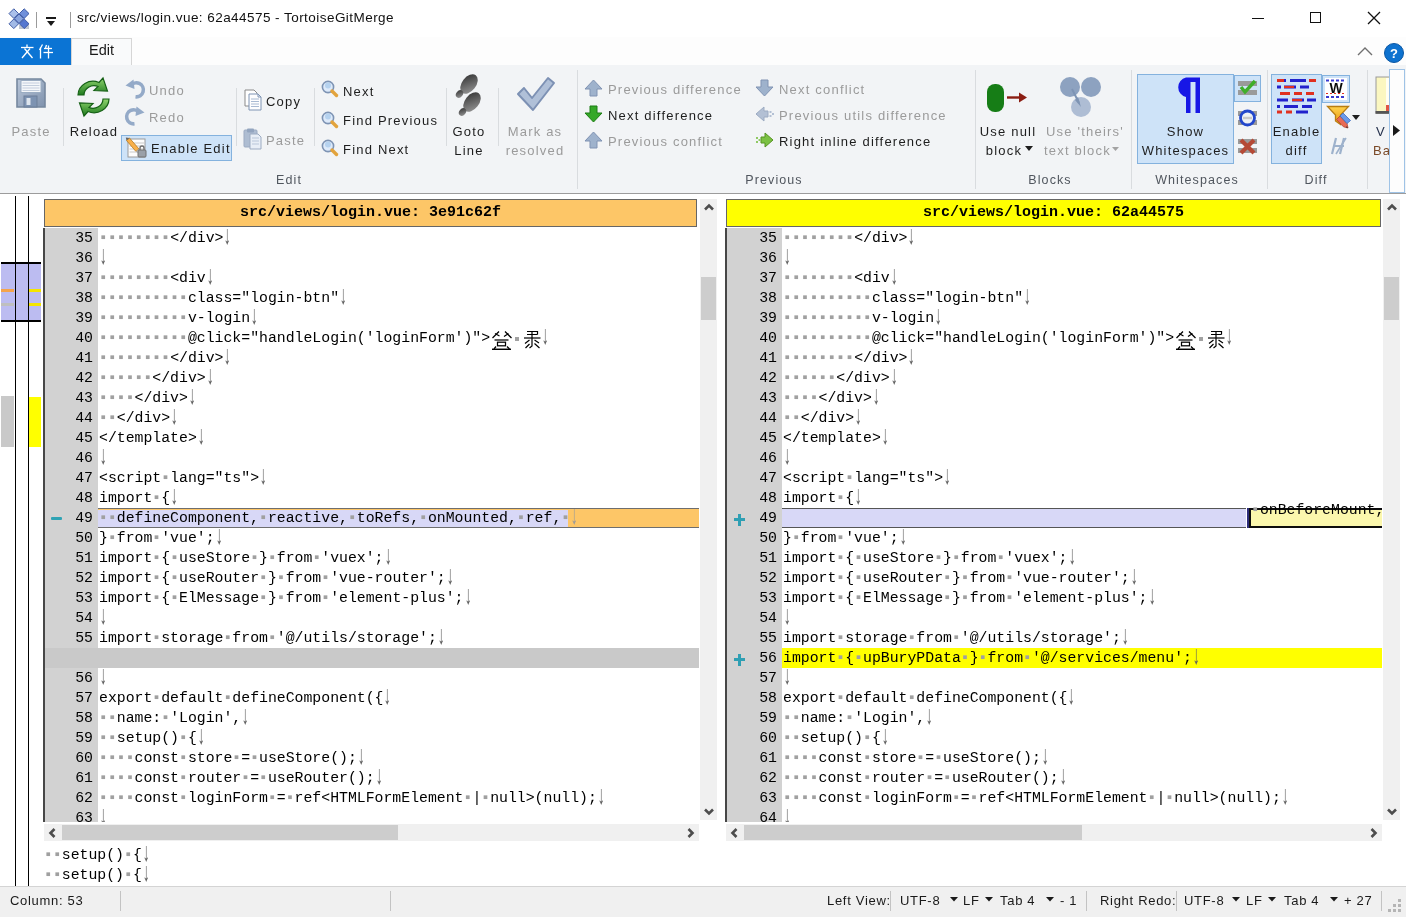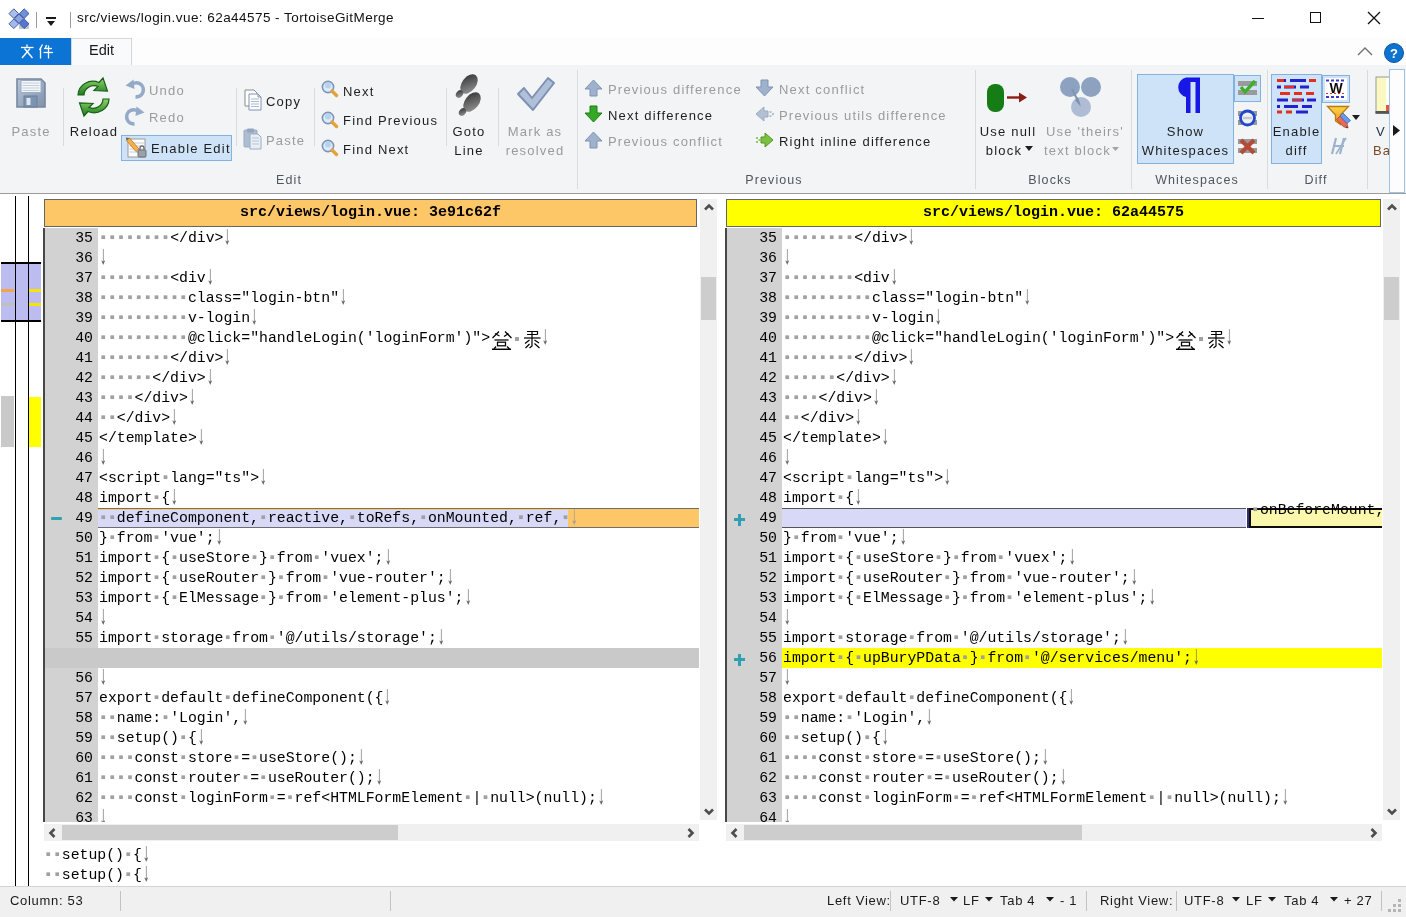--- a/index.html
+++ b/index.html
@@ -573,21 +573,21 @@
   </svg>
 <div class="a" style="left:963px;top:893px;font-size:13px;letter-spacing:0.7px;color:#1a1a1a;white-space:pre">LF</div>
 <svg class="a" style="left:985px;top:897px" width="8" height="4.5" viewBox="0 0 8 4.5">
     <path d="M0 0 H8 L4 4.5 Z" fill="#1a1a1a"></path>
   </svg>
 <div class="a" style="left:1000px;top:893px;font-size:13px;letter-spacing:0.7px;color:#1a1a1a;white-space:pre">Tab 4</div>
 <svg class="a" style="left:1046px;top:897px" width="8" height="4.5" viewBox="0 0 8 4.5">
     <path d="M0 0 H8 L4 4.5 Z" fill="#1a1a1a"></path>
   </svg>
 <div class="a" style="left:1060px;top:893px;font-size:13px;letter-spacing:0.7px;color:#1a1a1a;white-space:pre">- 1</div>
-<div class="a" style="left:1100px;top:893px;font-size:13px;letter-spacing:0.7px;color:#1a1a1a;white-space:pre">Right View:</div>
+<div class="a" style="left:1100px;top:893px;font-size:13px;letter-spacing:0.7px;color:#1a1a1a;white-space:pre">Right Redo:</div>
 <div class="a" style="left:1184px;top:893px;font-size:13px;letter-spacing:0.7px;color:#1a1a1a;white-space:pre">UTF-8</div>
 <svg class="a" style="left:1232px;top:897px" width="8" height="4.5" viewBox="0 0 8 4.5">
     <path d="M0 0 H8 L4 4.5 Z" fill="#1a1a1a"></path>
   </svg>
 <div class="a" style="left:1246px;top:893px;font-size:13px;letter-spacing:0.7px;color:#1a1a1a;white-space:pre">LF</div>
 <svg class="a" style="left:1268px;top:897px" width="8" height="4.5" viewBox="0 0 8 4.5">
     <path d="M0 0 H8 L4 4.5 Z" fill="#1a1a1a"></path>
   </svg>
 <div class="a" style="left:1284px;top:893px;font-size:13px;letter-spacing:0.7px;color:#1a1a1a;white-space:pre">Tab 4</div>
 <svg class="a" style="left:1330px;top:897px" width="8" height="4.5" viewBox="0 0 8 4.5">

